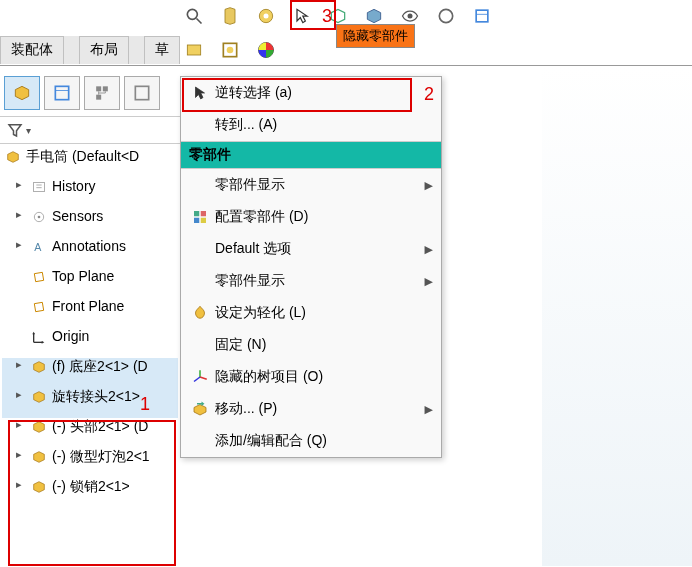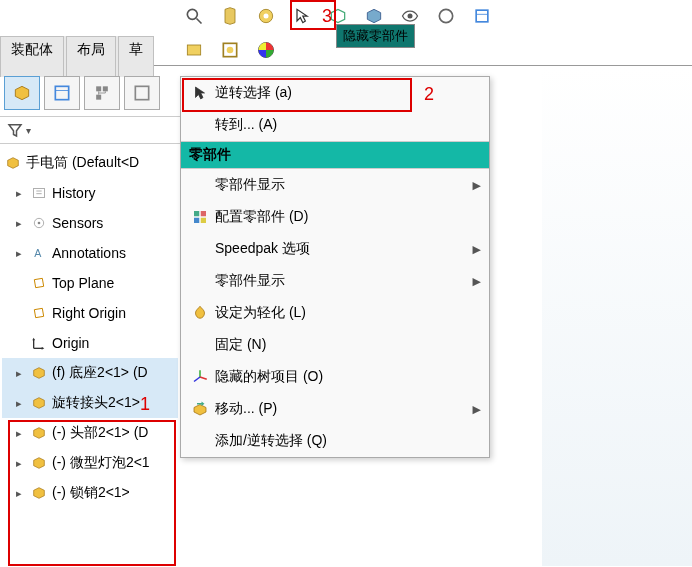--- a/index.html
+++ b/index.html
@@ -1,51 +1,51 @@
 <!DOCTYPE html>
 <html><head>
 <meta charset="utf-8">
 <style>
   * { box-sizing: border-box; margin: 0; padding: 0; font-family: "Microsoft YaHei", Arial, sans-serif; }
   body { width: 692px; height: 567px; background: #fff; font-size: 14px; color: #000; overflow: hidden; position: relative; }
 
   
   .top-area { position: relative; height: 66px; border-bottom: 1px solid #999; }
-  .top-tabs { position: absolute; left: 0; top: 36px; display: flex; gap: 2px; background: #e8e8e8; height: 41px; }
+  .top-tabs { position: absolute; left: 0; top: 36px; display: flex; gap: 15px; background: #e8e8e8; height: 28px; }
   .top-tab { padding: 4px 10px; font-size: 14px; background: #e8e8e8; border: 1px solid #c0c0c0; border-bottom: none; cursor: pointer; }
   .top-icons-row1 { position: absolute; left: 180px; top: 2px; display: flex; gap: 8px; align-items: center; }
   .top-icons-row2 { position: absolute; left: 180px; top: 36px; display: flex; gap: 8px; align-items: center; }
   .tbtn { width: 28px; height: 28px; display: flex; align-items: center; justify-content: center; cursor: pointer; }
   .tbtn svg { width: 20px; height: 20px; }
-  .tooltip-box { position: absolute; left: 336px; top: 24px; background: #0f766e; border: 1px solid #888; padding: 2px 6px; font-size: 13px; z-index: 5; }
+  .tooltip-box { position: absolute; left: 336px; top: 24px; background: #f97316; border: 1px solid #888; padding: 2px 6px; font-size: 13px; z-index: 5; }
   .anno-3 { position: absolute; left: 322px; top: 6px; color: #d00; font-size: 18px; z-index: 6; }
   .red-box-3 { position: absolute; left: 290px; top: 0px; width: 46px; height: 30px; border: 2px solid #d00; z-index: 4; }
 
   
   .left-panel { position: absolute; left: 0; top: 72px; width: 180px; }
   .panel-tabs { display: flex; gap: 4px; padding: 4px; height: 44px; }
   .panel-tab { width: 36px; height: 34px; border: 1px solid #aaa; background: #f5f5f5; display: flex; align-items: center; justify-content: center; cursor: pointer; }
   .panel-tab.active { background: #d7e9f7; border-color: #5a9fd4; }
   .panel-tab svg { width: 20px; height: 20px; }
   .filter-row { padding: 2px 6px; border-top: 1px solid #ccc; border-bottom: 1px solid #ccc; height: 28px; display: flex; align-items: center; }
   .filter-row svg { width: 18px; height: 18px; }
 
   .tree { padding: 4px 2px; }
-  .tree-row { display: flex; align-items: center; height: 30px; padding-left: 2px; gap: 4px; white-space: nowrap; overflow: hidden; }
+  .tree-row { display: flex; height: 30px; padding-left: 2px; gap: 4px; white-space: nowrap; overflow: hidden; }
   .tree-row .expander { width: 10px; font-size: 11px; color: #555; }
   .tree-row .icon { width: 18px; height: 18px; display: flex; align-items: center; justify-content: center; }
   .tree-row .icon svg { width: 16px; height: 16px; }
   .indent { padding-left: 14px; }
   .tree-row.selected { background: #d7e9f7; }
 
   .anno-1 { position: absolute; left: 140px; top: 394px; color: #d00; font-size: 18px; z-index: 6; }
   .red-box-1 { position: absolute; left: 8px; top: 420px; width: 168px; height: 146px; border: 2px solid #d00; z-index: 4; }
 
   
-  .ctx-menu { position: absolute; left: 180px; top: 76px; width: 310px; background: #f9f9f9; border: 1px solid #aaa; box-shadow: 2px 2px 6px rgba(0,0,0,0.2); z-index: 10; }
+  .ctx-menu { position: absolute; left: 180px; top: 76px; width: 262px; background: #f9f9f9; border: 1px solid #aaa; box-shadow: 2px 2px 6px rgba(0,0,0,0.2); z-index: 10; }
   .ctx-item { display: flex; align-items: center; height: 32px; padding: 0 8px 0 4px; cursor: pointer; }
   .ctx-icon-col { width: 30px; display: flex; justify-content: center; }
   .ctx-icon-col svg { width: 18px; height: 18px; }
   .ctx-label { flex: 1; font-size: 14px; }
   .ctx-arrow { font-size: 11px; color: #555; }
   .ctx-header { font-weight: bold; padding: 4px 8px; font-size: 14px; background: #14b8a6; border-top: 1px solid #ccc; border-bottom: 1px solid #ccc; }
 
   .red-box-2 { position: absolute; left: 182px; top: 78px; width: 230px; height: 34px; border: 2px solid #d00; z-index: 20; }
   .anno-2 { position: absolute; left: 424px; top: 84px; color: #d00; font-size: 18px; z-index: 20; }
 
@@ -225,21 +225,21 @@
         </span>
       <span>Top Plane</span>
     </div>
     <div class="tree-row indent">
       <span class="expander"></span>
       <span class="icon">
           <svg viewBox="0 0 24 24">
             <path d="M5 7 L17 5 L19 17 L7 19 Z" fill="none" stroke="#c80" stroke-width="1.5"></path>
           </svg>
         </span>
-      <span>Right Origin</span>
+      <span>Front Plane</span>
     </div>
     <div class="tree-row indent">
       <span class="expander"></span>
       <span class="icon">
           <svg viewBox="0 0 24 24">
             <line x1="4" y1="20" x2="4" y2="6" stroke="#333" stroke-width="2"></line>
             <line x1="4" y1="20" x2="18" y2="20" stroke="#333" stroke-width="2"></line>
             <path d="M4 4 L2 8 L6 8 Z" fill="#333"></path>
             <path d="M20 20 L16 18 L16 22 Z" fill="#333"></path>
           </svg>
@@ -322,21 +322,21 @@
           <rect x="4" y="4" width="7" height="7" fill="#4a8"></rect>
           <rect x="13" y="4" width="7" height="7" fill="#d66"></rect>
           <rect x="4" y="13" width="7" height="7" fill="#48c"></rect>
           <rect x="13" y="13" width="7" height="7" fill="#dc4"></rect>
         </svg>
       </span>
     <span class="ctx-label">配置零部件 (D)</span>
   </div>
   <div class="ctx-item">
     <span class="ctx-icon-col"></span>
-    <span class="ctx-label">Speedpak 选项</span>
+    <span class="ctx-label">Default 选项</span>
     <span class="ctx-arrow">▶</span>
   </div>
   <div class="ctx-item">
     <span class="ctx-icon-col"></span>
     <span class="ctx-label">零部件显示</span>
     <span class="ctx-arrow">▶</span>
   </div>
   <div class="ctx-item">
     <span class="ctx-icon-col">
         <svg viewBox="0 0 24 24">
@@ -364,20 +364,20 @@
         <svg viewBox="0 0 24 24">
           <path d="M4 10 L12 6 L20 10 L20 16 L12 20 L4 16 Z" fill="#f0c040" stroke="#a07010"></path>
           <path d="M8 4 L14 4 L14 2 L18 5 L14 8 L14 6 L8 6 Z" fill="#4a8"></path>
         </svg>
       </span>
     <span class="ctx-label">移动... (P)</span>
     <span class="ctx-arrow">▶</span>
   </div>
   <div class="ctx-item">
     <span class="ctx-icon-col"></span>
-    <span class="ctx-label">添加/逆转选择 (Q)</span>
+    <span class="ctx-label">添加/编辑配合 (Q)</span>
   </div>
 </div>
 
 <div class="red-box-2"></div>
 <div class="anno-2">2</div>
 
 <div class="canvas-area"></div>
 
 </body></html>

